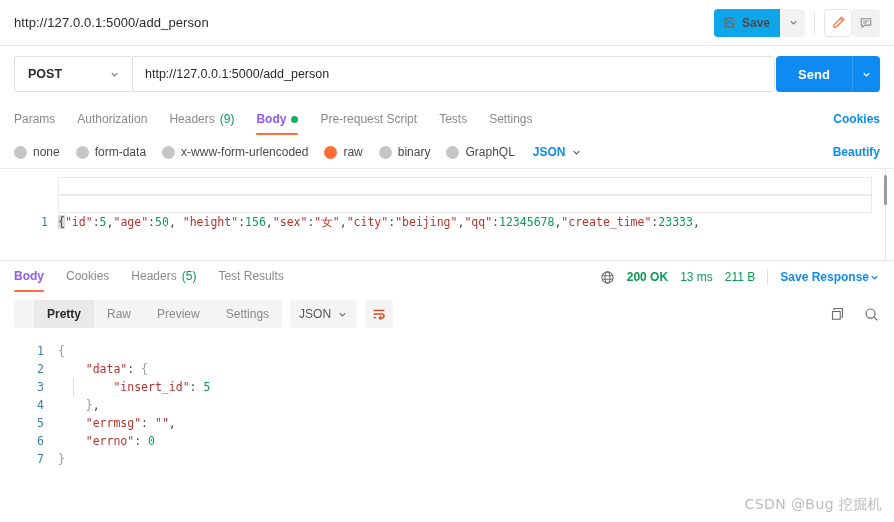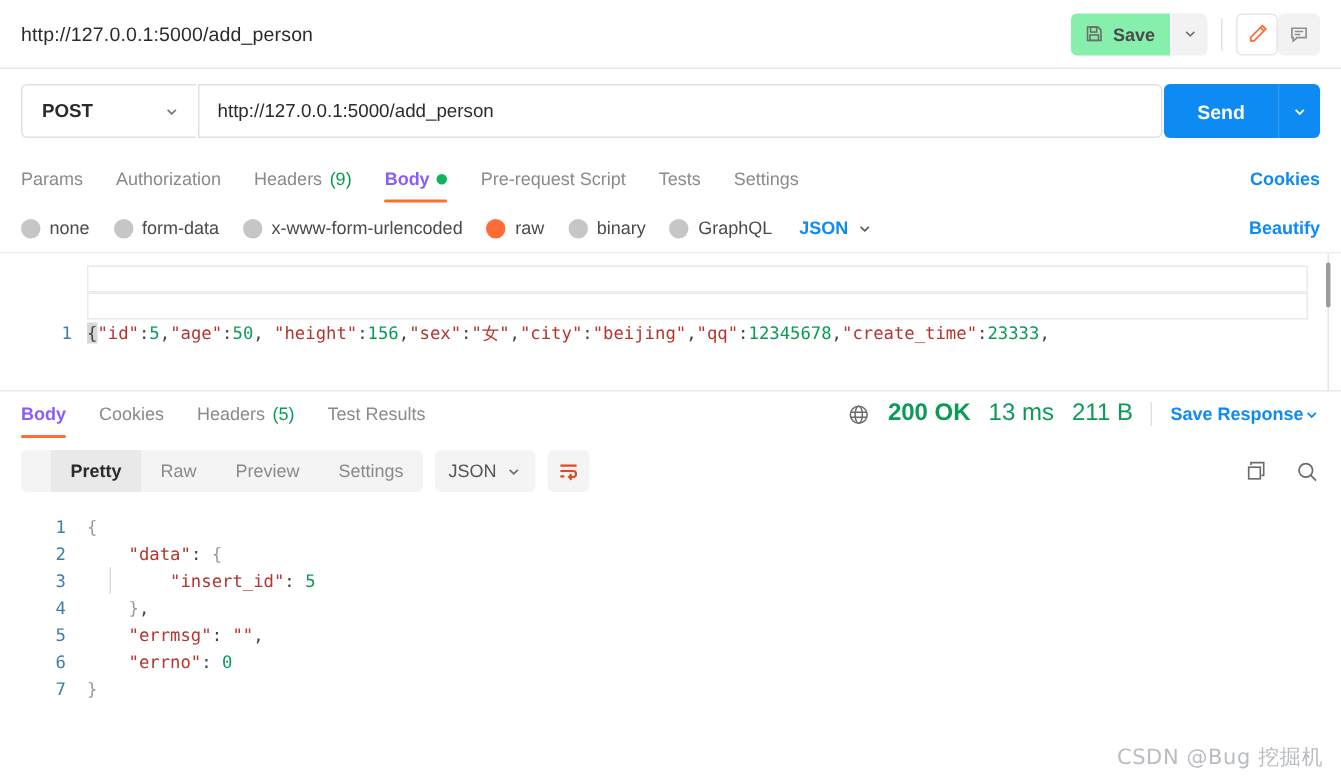--- a/index.html
+++ b/index.html
@@ -15,21 +15,21 @@
 
   
   .topbar {
     height: 46px; display: flex; align-items: center;
     padding: 0 14px; border-bottom: 1px solid #e8e8e8; background:#fff;
   }
   .req-title { font-size: 13px; color: #2b2b2b; flex: 1; letter-spacing: .1px; }
   .topright { display: flex; align-items: center; gap: 0; }
   .save-btn {
     display: flex; align-items: center; gap: 6px;
-    background: #86efac; border: none; border-radius: 4px 0 0 4px;
+    background: #0ea5e9; border: none; border-radius: 4px 0 0 4px;
     height: 28px; padding: 0 10px 0 9px;
     font-size: 12px; font-weight: bold; color: #4a4a4a; cursor: pointer;
     font-family: "Liberation Sans", sans-serif;
   }
   .save-caret {
     background: #f2f2f2; border: none; border-radius: 0 4px 4px 0;
     height: 28px; width: 24px; margin-left: 1px; cursor: pointer;
     display:flex; align-items:center; justify-content:center;
   }
   .vsep { width: 1px; height: 22px; background: #e3e3e3; margin: 0 9px; }
@@ -128,21 +128,21 @@
   .ed-scroll-track {
     position: absolute; right: 8px; top: 0; bottom: 0; width: 1px; background: #e6e6e6;
   }
 
   
   .respstatus {
     display: flex; align-items: flex-end; padding: 0 14px; height: 29px;
     position: relative; margin-top: 2px;
   }
   .metrics { margin-left: auto; display: flex; align-items: center; gap: 12px; padding-bottom: 7px; }
-  .metric { font-size: 16px; color: #0a9b55; font-weight: bold; }
+  .metric { font-size: 12px; color: #0a9b55; font-weight: bold; }
   .metric.norm { font-weight: normal; }
   .msep { width: 1px; height: 16px; background: #e1e1e1; }
   .save-resp { display: flex; align-items: center; gap: 0; cursor: pointer; }
 
   
   .resptools { display: flex; align-items: center; padding: 8px 14px; gap: 8px; }
   .segbar { display: flex; background: #f4f4f4; border-radius: 4px; overflow: hidden; height: 28px; padding-left: 20px; }
   .seg {
     padding: 0 13px; height: 28px; display: flex; align-items: center;
     font-size: 12px; color: #8a8a8a; cursor: pointer;

